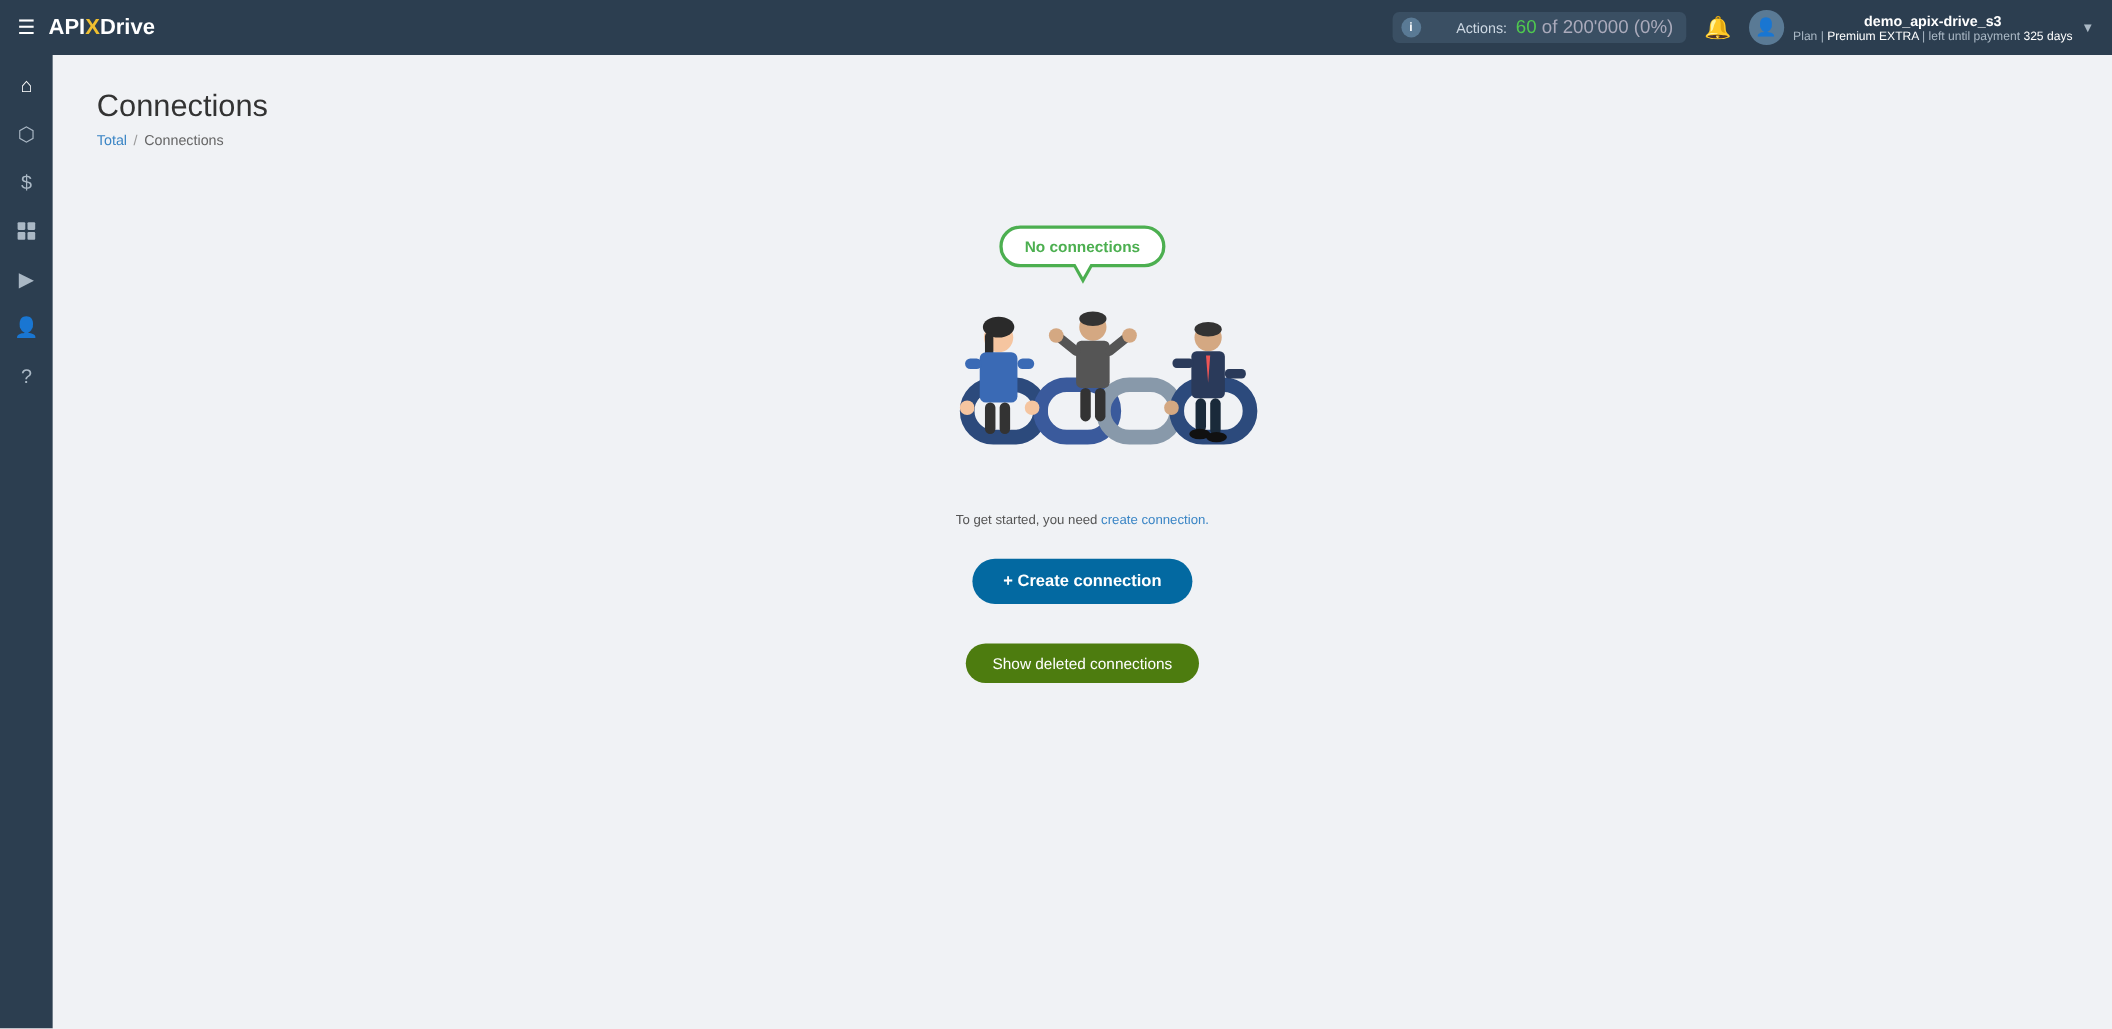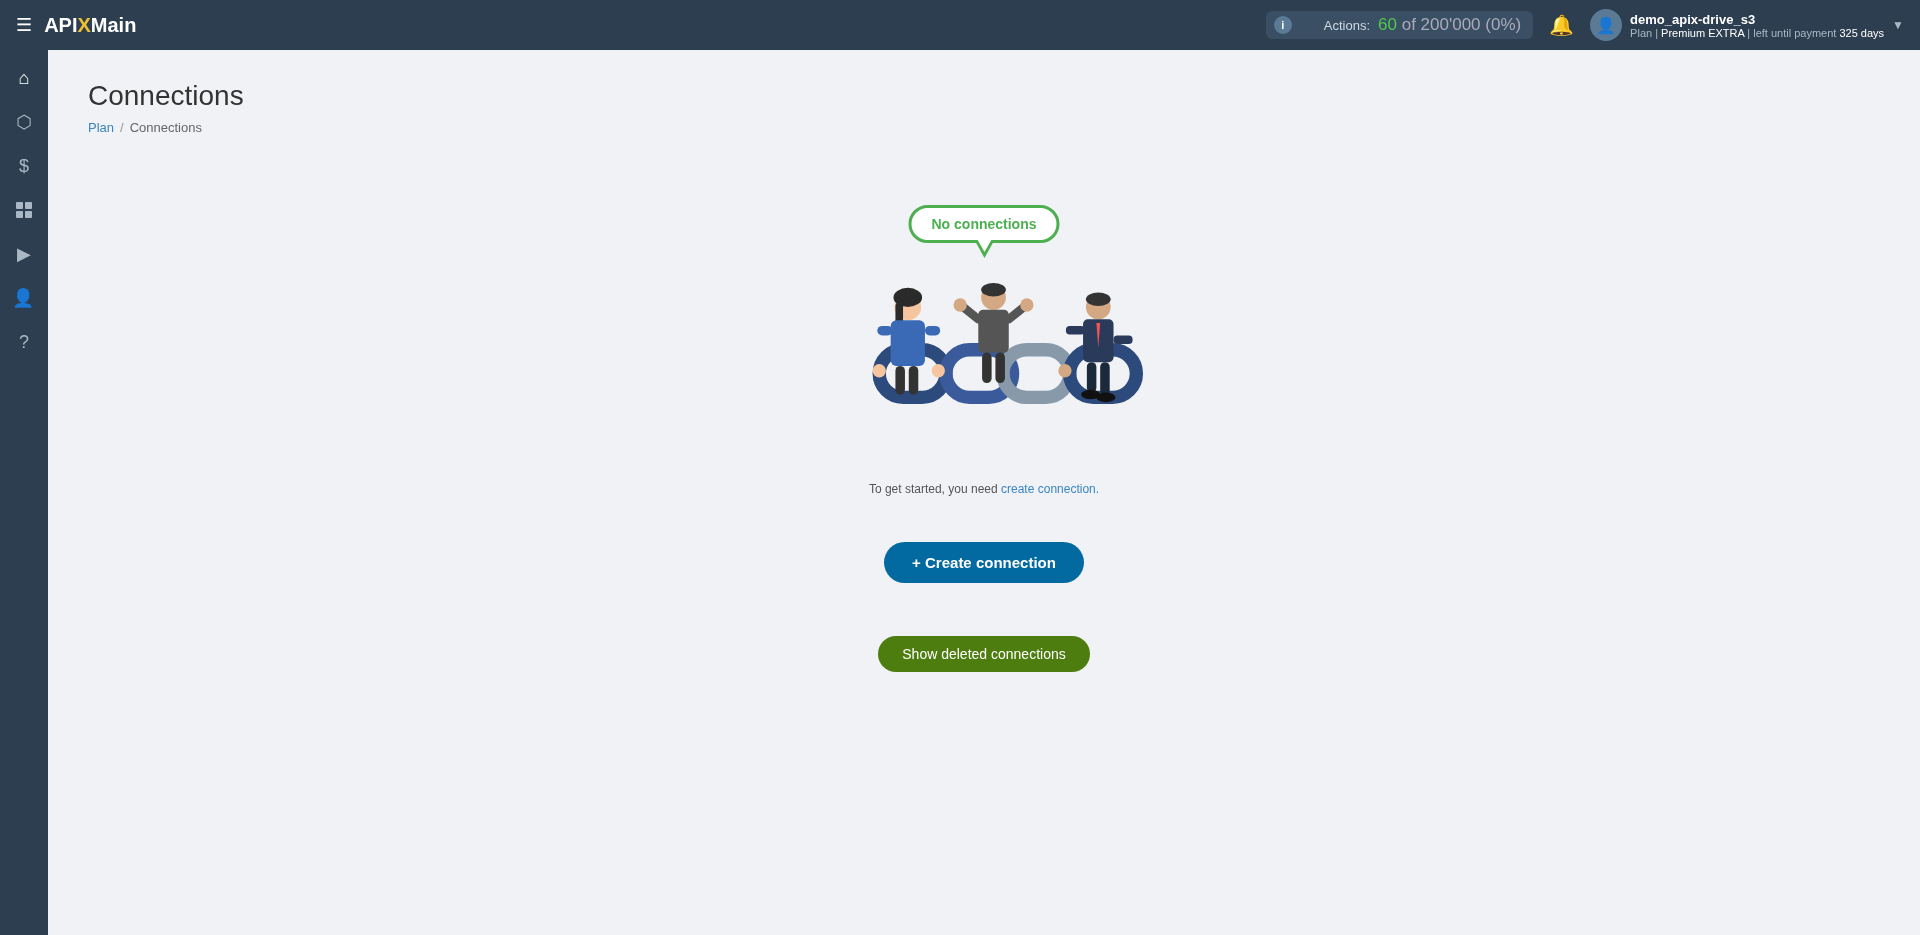--- a/index.html
+++ b/index.html
@@ -53,21 +53,21 @@
     }
 
     .user-info { display: flex; align-items: center; gap: 8px; cursor: pointer; }
     .user-avatar {
       width: 32px; height: 32px; border-radius: 50%;
       background: #5a7a95;
       display: flex; align-items: center; justify-content: center;
       color: #fff; font-size: 16px;
     }
     .user-details { color: #fff; }
-    .user-name { font-size: 13px; font-weight: 600; }
+    .user-name { font-size: 13px; font-weight: 600; text-align: center; }
     .user-plan { font-size: 11px; color: #aab8c5; }
     .user-plan .highlight { color: #fff; }
     .chevron-icon { color: #aab8c5; font-size: 12px; }
 
     
     .layout { display: flex; flex: 1; overflow: hidden; }
 
     
     .sidebar {
       width: 48px;
@@ -110,21 +110,20 @@
     .breadcrumb-sep { color: #999; }
     .breadcrumb-current { color: #666; }
 
     
     .center-area {
       display: flex;
       flex-direction: column;
       align-items: center;
       justify-content: center;
       padding: 40px 20px;
-      gap: 17px;
     }
 
     
     .illustration {
       width: 380px;
       height: 240px;
       margin-bottom: 20px;
       position: relative;
       display: flex;
       align-items: flex-end;
@@ -225,21 +224,21 @@
     }
   </style>
 </head>
 <body>
 
 <nav class="topnav">
   <div class="topnav-left">
     <span class="hamburger">☰</span>
     <div class="logo">
       <span class="logo-text">
-        <span class="api">API</span><span class="x">X</span><span class="drive">Main</span>
+        <span class="api">API</span><span class="x">X</span><span class="drive">Drive</span>
       </span>
     </div>
   </div>
   <div class="topnav-right">
     <div class="actions-box">
       <div class="info-icon">i</div>
       <span class="actions-label">Actions:</span>
       <span class="actions-count">
         <span class="green">60</span>
         <span class="gray"> of </span>
@@ -279,21 +278,21 @@
         </svg>
     </div>
     <div class="sidebar-item">▶</div>
     <div class="sidebar-item">👤</div>
     <div class="sidebar-item">?</div>
   </aside>
 
   <main class="main-content">
     <h1 class="page-title">Connections</h1>
     <nav class="breadcrumb">
-      <a class="breadcrumb-link">Plan</a>
+      <a class="breadcrumb-link">Total</a>
       <span class="breadcrumb-sep">/</span>
       <span class="breadcrumb-current">Connections</span>
     </nav>
 
     <div class="center-area">
 
       <div class="illustration">
         <div class="cloud-bubble">No connections</div>
 
         <svg class="people-chain" viewBox="0 0 380 210" xmlns="http://www.w3.org/2000/svg">

